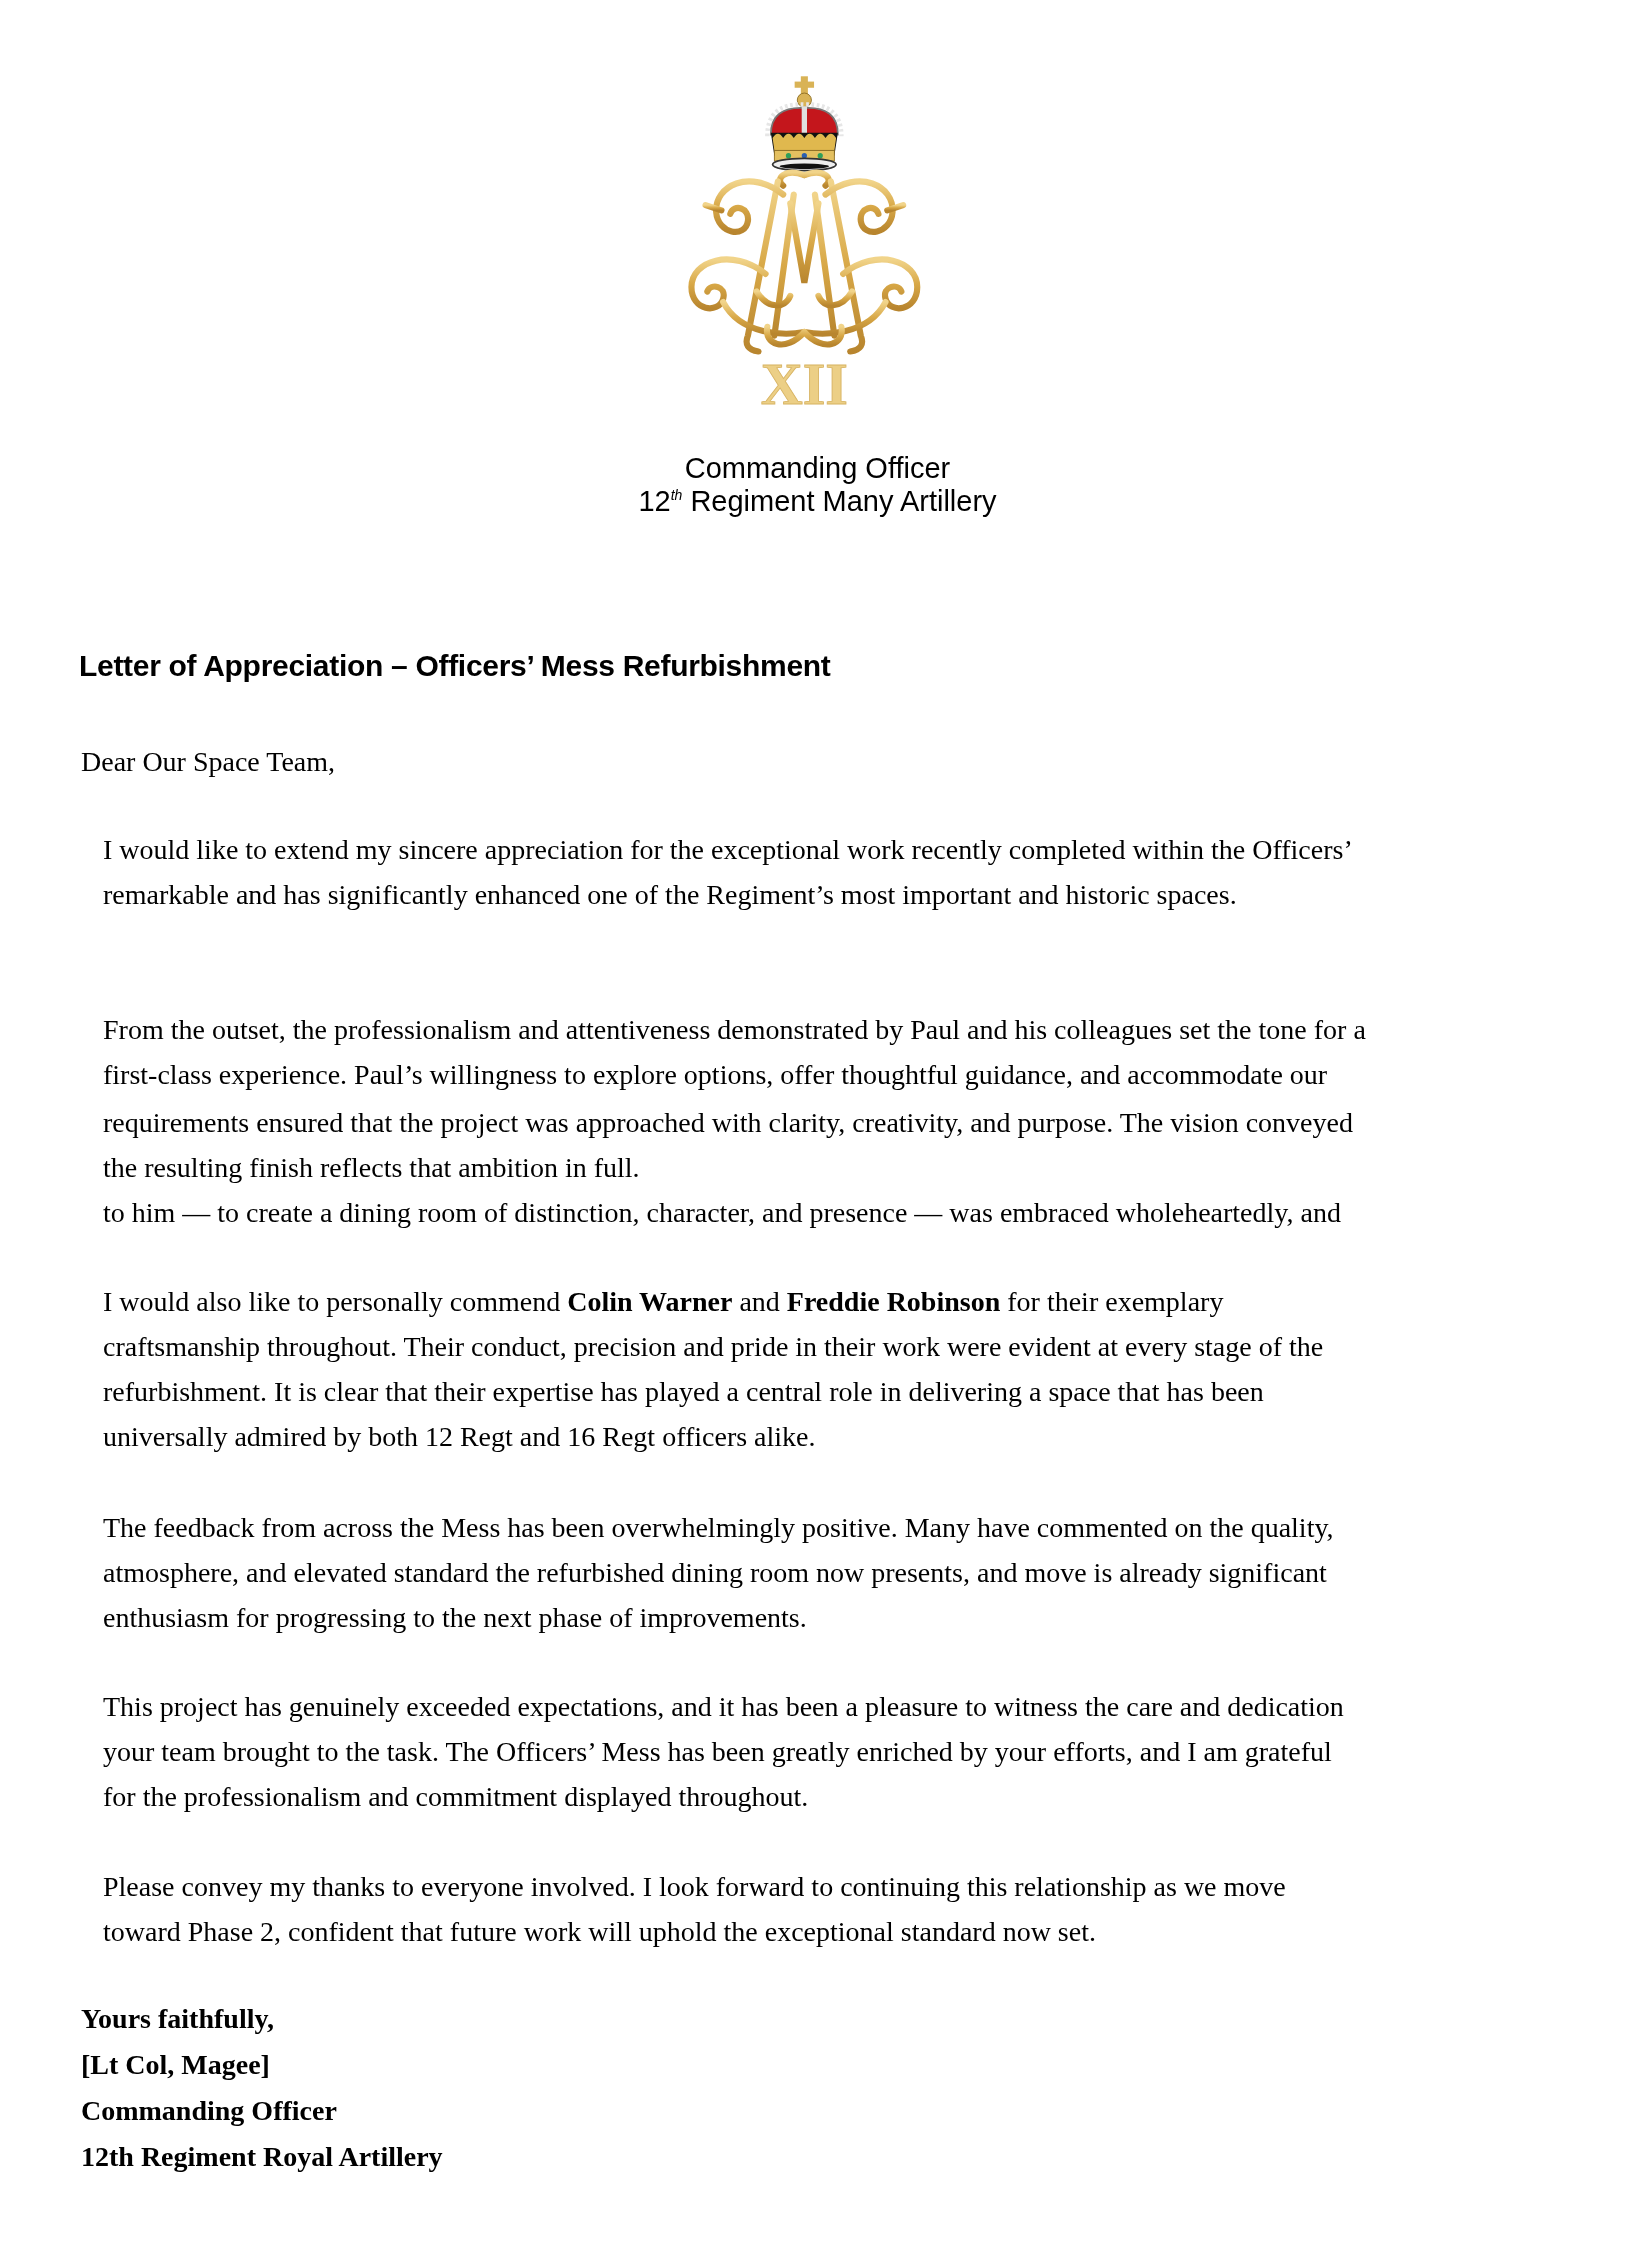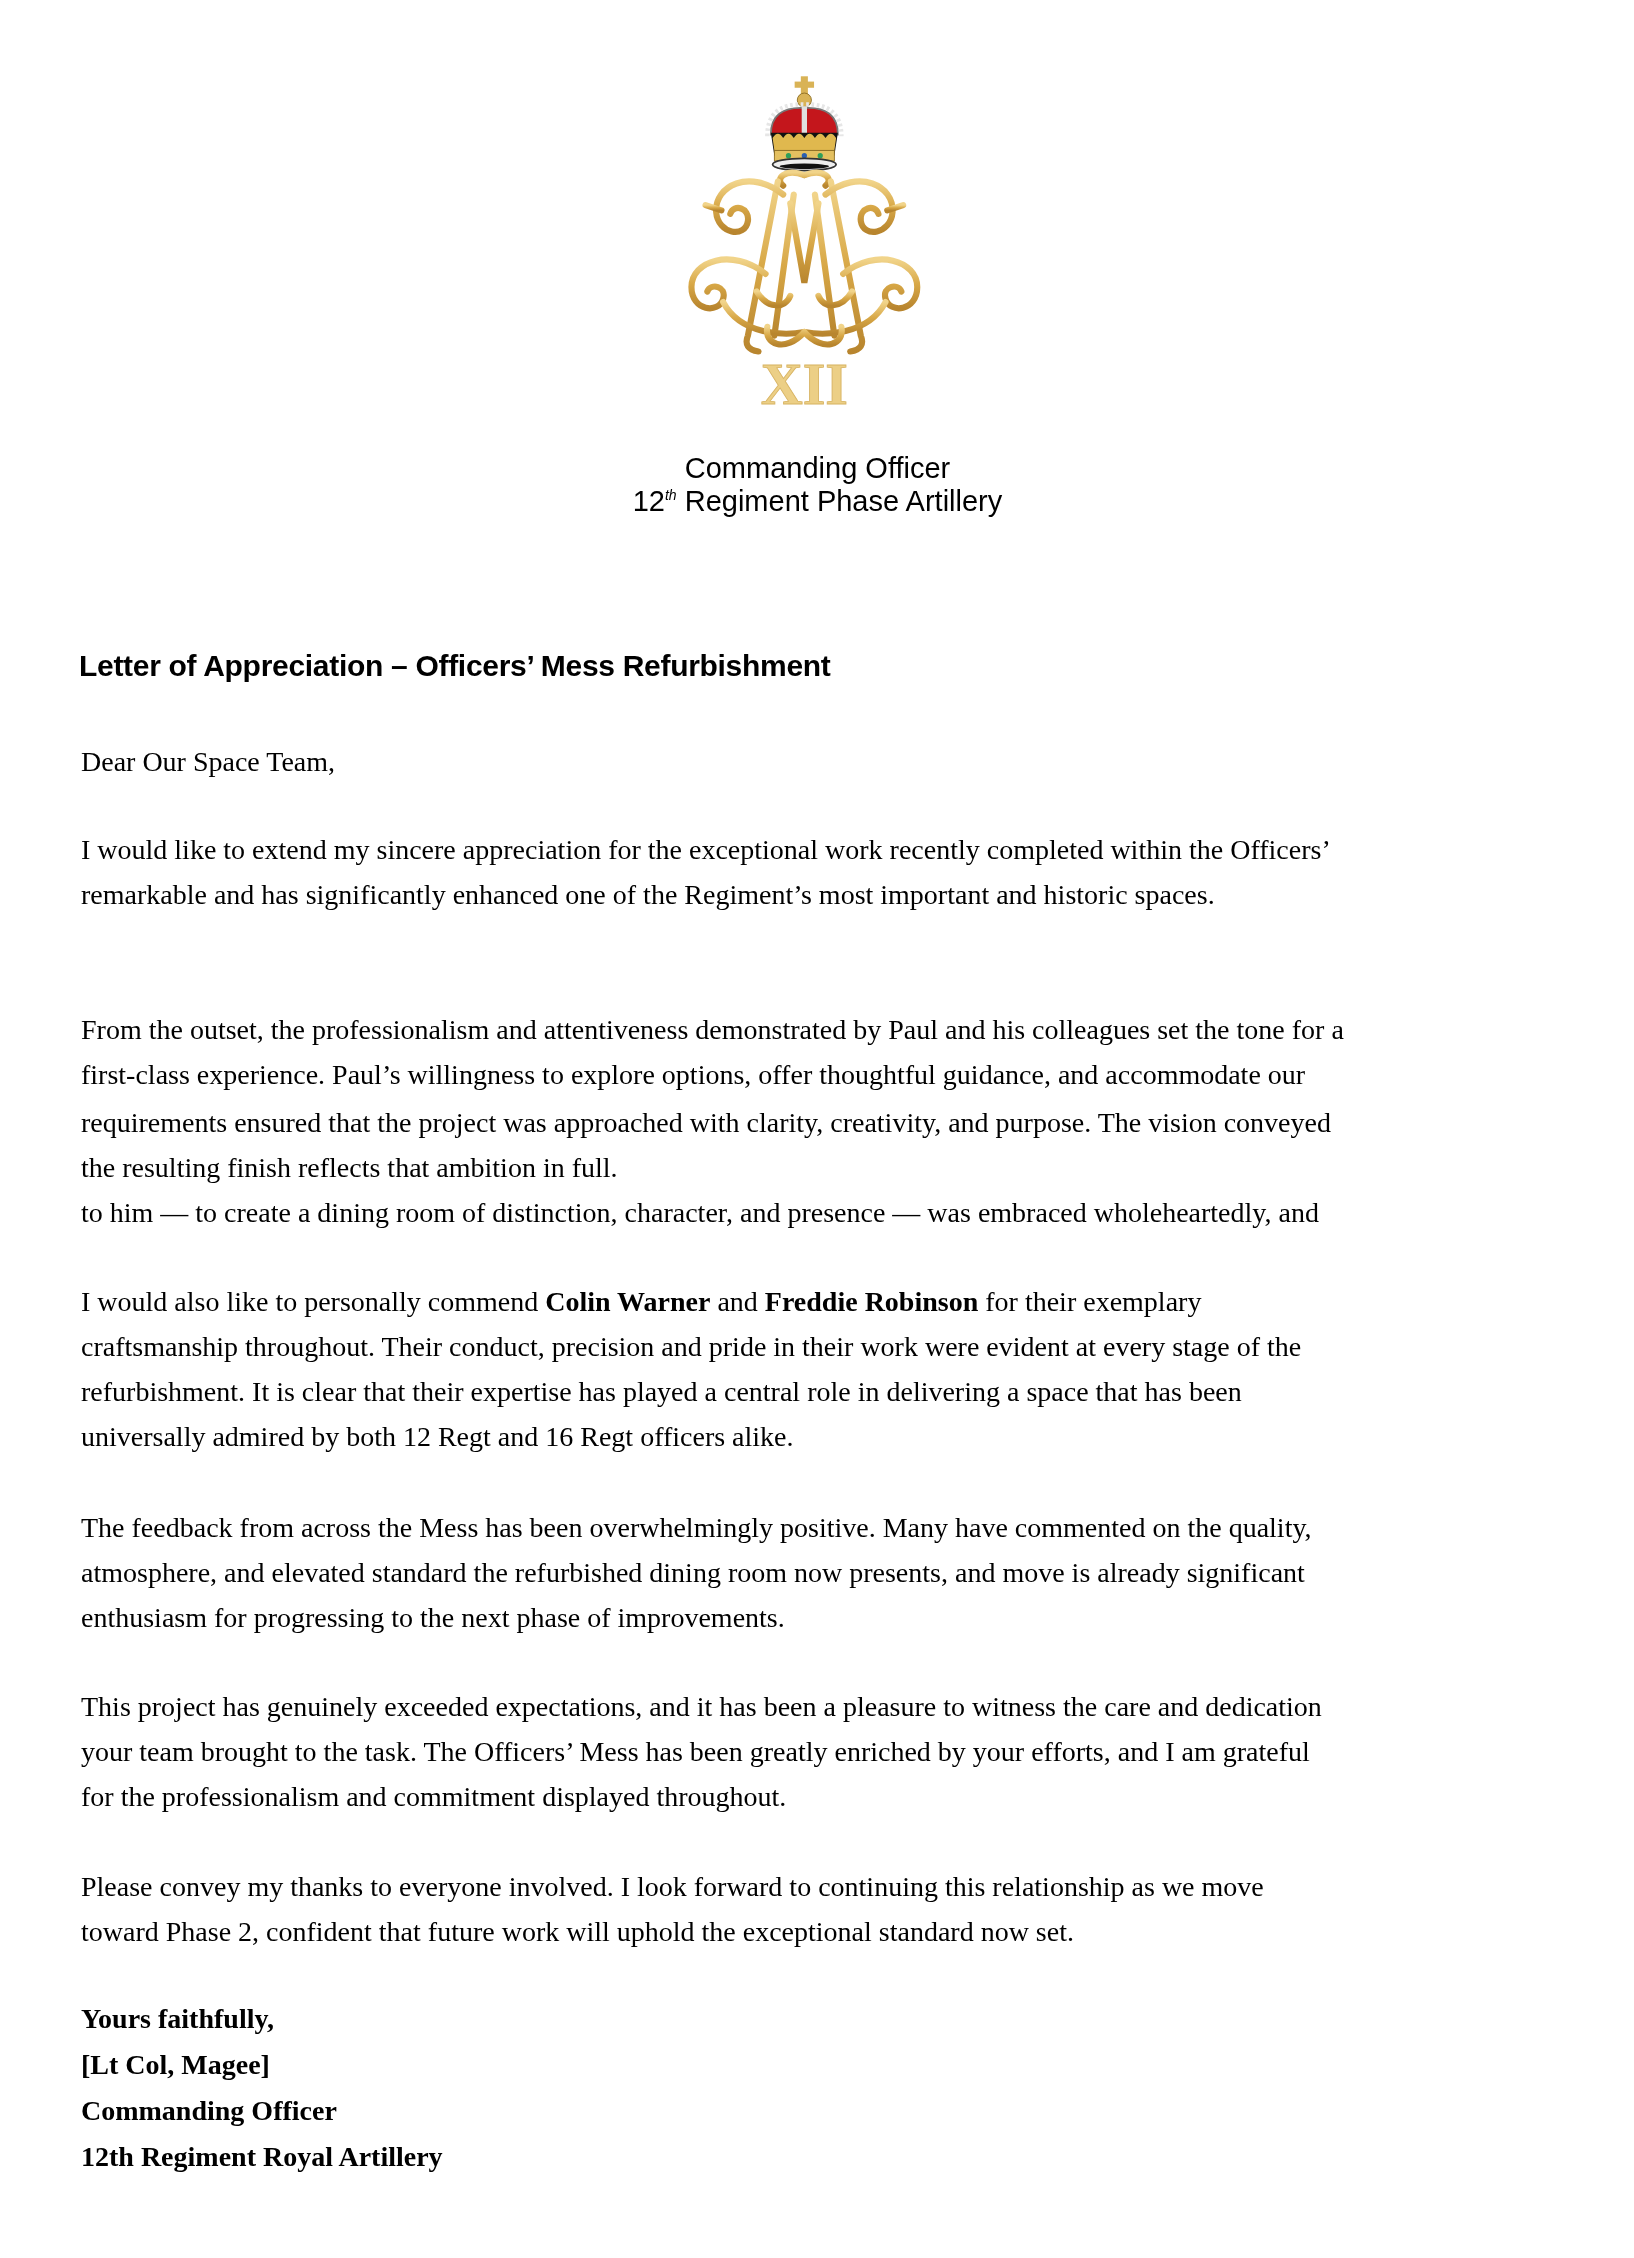--- a/index.html
+++ b/index.html
@@ -8,21 +8,21 @@
   .hdr { position: absolute; left: 0; width: 1635px; text-align: center;
          font-family: "Liberation Sans", sans-serif; font-size: 29px; line-height: 32px; }
   .hdr sup { font-size: 14px; line-height: 0; vertical-align: 10.6px; font-style: italic; }
   .heading { position: absolute; left: 79px; top: 649px; font-family: "Liberation Sans", sans-serif;
              font-weight: bold; font-size: 30px; letter-spacing: -0.3px; white-space: nowrap; }
   .serif { position: absolute; left: 81px; font-family: "Liberation Serif", serif; font-size: 28px;
            white-space: nowrap; line-height: 45px; }
   .bold { font-weight: normal; }
   .para { position: absolute; left: 81px; width: 1500px; font-family: "Liberation Serif", serif;
           font-size: 28px; line-height: 45px; }
-  .para .ln { display: block; white-space: nowrap; }
+  .para .ln { display: block; white-space: nowrap; margin-left: 22px; }
   .sig { position: absolute; left: 81px; top: 1996px; font-family: "Liberation Serif", serif;
          font-weight: bold; font-size: 28px; line-height: 46px; }
   .sig div { white-space: nowrap; }
 </style>
 </head>
 <body>
 
 <div class="crest">
   <svg width="256" height="344" viewBox="0 0 290 390" xmlns="http://www.w3.org/2000/svg">
     <defs>
@@ -70,21 +70,21 @@
       <path d="M142 296 C164 320 188 310 184 290"></path>
       <path d="M88 250 C100 270 120 270 126 255"></path>
       <path d="M196 250 C184 270 164 270 158 255"></path>
     </g>
 
     <text x="142" y="378" text-anchor="middle" font-family="Liberation Serif, serif" font-weight="bold" font-size="66" fill="#ECCF86" stroke="#D8B464" stroke-width="1">XII</text>
   </svg>
 </div>
 
 <div class="hdr" style="top:452px;">Commanding Officer</div>
-<div class="hdr" style="top:485px;"><span>12</span><sup>th</sup><span> Regiment Phase Artillery</span></div>
+<div class="hdr" style="top:485px;"><span>12</span><sup>th</sup><span> Regiment Many Artillery</span></div>
 
 <div class="heading">Letter of Appreciation – Officers’ Mess Refurbishment</div>
 
 <div class="serif bold" style="top:739px;">Dear Our Space Team,</div>
 
 <div class="para" style="top:827px;">
   <span class="ln">I would like to extend my sincere appreciation for the exceptional work recently completed within the Officers’</span>
   <span class="ln">remarkable and has significantly enhanced one of the Regiment’s most important and historic spaces.</span>
 </div>
 

